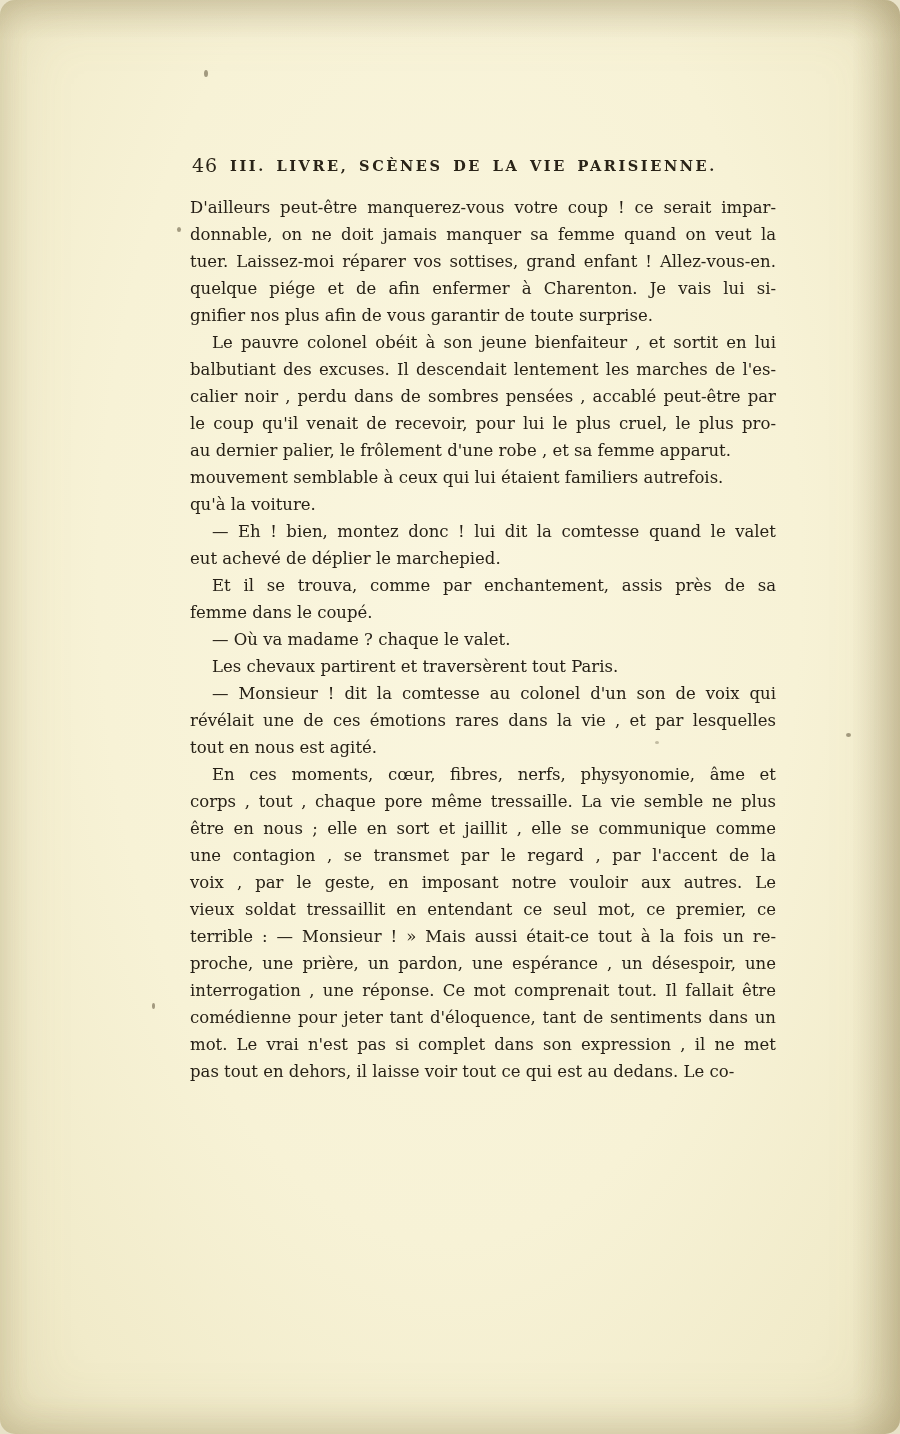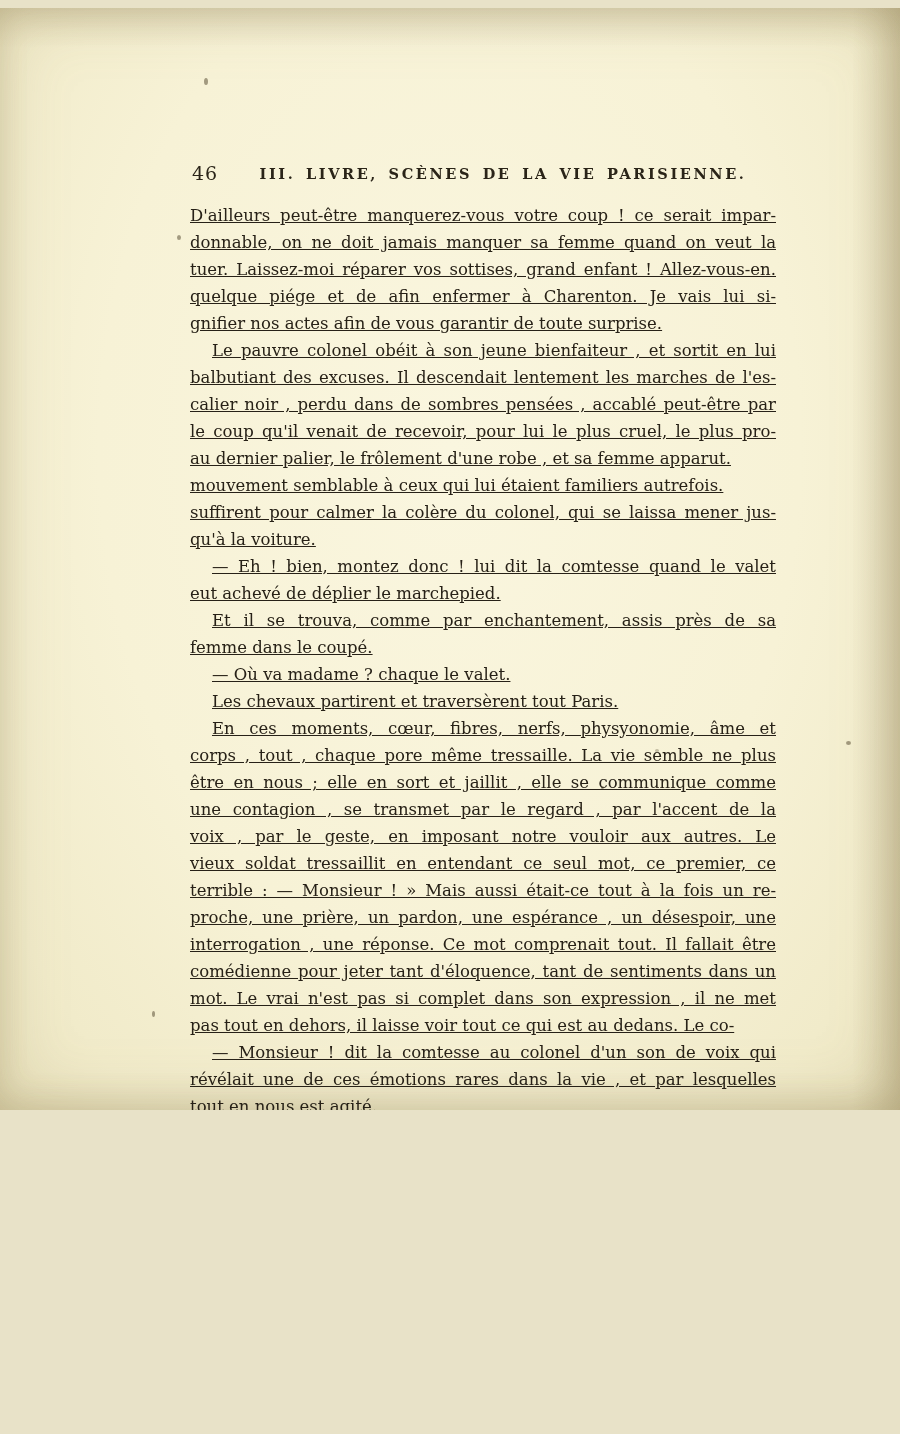--- a/index.html
+++ b/index.html
@@ -4,30 +4,31 @@
 <style>
   html, body {
     margin: 0;
     padding: 0;
     background: #e8e2c8;
     font-family: "DejaVu Serif", "Liberation Serif", serif;
   }
   .page {
     position: relative;
     width: 900px;
-    height: 1102px;
-    margin: 8px auto;
+    height: 1434px;
+    margin: 0 auto;
     background:
       radial-gradient(ellipse at 50% 40%, #faf6df 0%, #f7f2d6 55%, #f1ebca 85%, #eae3bf 100%);
     box-shadow:
       inset 0 0 70px rgba(150, 130, 80, 0.22),
       inset -10px 0 38px rgba(130, 110, 65, 0.18),
       inset 0 -8px 30px rgba(140, 120, 70, 0.12);
     overflow: hidden;
     color: #272117;
+    border-radius: 15px;
   }
   .text-block {
     position: absolute;
     left: 190px;
     top: 152px;
     width: 586px;
   }
   .running-head {
     position: relative;
     height: 30px;
@@ -39,40 +40,39 @@
     top: 2px;
     font-size: 19px;
     letter-spacing: 1px;
     color: #2a2418;
   }
   .head-title {
     position: absolute;
     left: 40px;
     right: 0;
     top: 5px;
-    text-align: center;
+    text-align: left;
     font-size: 14.5px;
     font-weight: bold;
     letter-spacing: 2.6px;
     word-spacing: 3px;
     color: #2a2418;
     white-space: nowrap;
   }
   .page-body {
     font-size: 16.5px;
     line-height: 27px;
     color: #272117;
   }
   .paragraph { margin: 0; }
   .line {
     text-align: justify;
     text-align-last: justify;
     white-space: nowrap;
     overflow: visible;
-    text-decoration: underline;
   }
   .line.last {
     text-align-last: left;
   }
   .line.indent {
     text-indent: 22px;
   }
   
   .speck {
     position: absolute;
@@ -119,64 +119,63 @@
     <div class="running-head">
       <span class="page-number">46</span>
       <span class="head-title">III. LIVRE, SCÈNES DE LA VIE PARISIENNE.</span>
     </div>
     <div class="page-body">
         <div class="paragraph">
           <div class="line">D'ailleurs peut-être manquerez-vous votre coup ! ce serait impar-</div>
           <div class="line">donnable, on ne doit jamais manquer sa femme quand on veut la</div>
           <div class="line">tuer. Laissez-moi réparer vos sottises, grand enfant ! Allez-vous-en.</div>
           <div class="line">quelque piége et de afin enfermer à Charenton. Je vais lui si-</div>
-          <div class="line last">gnifier nos actes afin de vous garantir de toute surprise.</div>
+          <div class="line last">gnifier nos plus afin de vous garantir de toute surprise.</div>
         </div>
         <div class="paragraph">
           <div class="line indent">Le pauvre colonel obéit à son jeune bienfaiteur , et sortit en lui</div>
           <div class="line">balbutiant des excuses. Il descendait lentement les marches de l'es-</div>
           <div class="line">calier noir , perdu dans de sombres pensées , accablé peut-être par</div>
           <div class="line">le coup qu'il venait de recevoir, pour lui le plus cruel, le plus pro-</div>
           <div class="line last">au dernier palier, le frôlement d'une robe , et sa femme apparut.</div>
         </div>
         <div class="paragraph">
           <div class="line last">mouvement semblable à ceux qui lui étaient familiers autrefois.</div>
         </div>
         <div class="paragraph">
-          <div class="line">suffirent pour calmer la colère du colonel, qui se laissa mener jus-</div>
           <div class="line last">qu'à la voiture.</div>
         </div>
         <div class="paragraph">
           <div class="line indent">— Eh ! bien, montez donc ! lui dit la comtesse quand le valet</div>
           <div class="line last">eut achevé de déplier le marchepied.</div>
         </div>
         <div class="paragraph">
           <div class="line indent">Et il se trouva, comme par enchantement, assis près de sa</div>
           <div class="line last">femme dans le coupé.</div>
         </div>
         <div class="paragraph">
           <div class="line last indent">— Où va madame ? chaque le valet.</div>
         </div>
         <div class="paragraph">
           <div class="line last indent">Les chevaux partirent et traversèrent tout Paris.</div>
         </div>
         <div class="paragraph">
+          <div class="line indent">— Monsieur ! dit la comtesse au colonel d'un son de voix qui</div>
+          <div class="line">révélait une de ces émotions rares dans la vie , et par lesquelles</div>
+          <div class="line last">tout en nous est agité.</div>
+        </div>
+        <div class="paragraph">
           <div class="line indent">En ces moments, cœur, fibres, nerfs, physyonomie, âme et</div>
           <div class="line">corps , tout , chaque pore même tressaille. La vie semble ne plus</div>
           <div class="line">être en nous ; elle en sort et jaillit , elle se communique comme</div>
           <div class="line">une contagion , se transmet par le regard , par l'accent de la</div>
           <div class="line">voix , par le geste, en imposant notre vouloir aux autres. Le</div>
           <div class="line">vieux soldat tressaillit en entendant ce seul mot, ce premier, ce</div>
           <div class="line">terrible : — Monsieur ! » Mais aussi était-ce tout à la fois un re-</div>
           <div class="line">proche, une prière, un pardon, une espérance , un désespoir, une</div>
           <div class="line">interrogation , une réponse. Ce mot comprenait tout. Il fallait être</div>
           <div class="line">comédienne pour jeter tant d'éloquence, tant de sentiments dans un</div>
           <div class="line">mot. Le vrai n'est pas si complet dans son expression , il ne met</div>
           <div class="line last">pas tout en dehors, il laisse voir tout ce qui est au dedans. Le co-</div>
         </div>
-        <div class="paragraph">
-          <div class="line indent">— Monsieur ! dit la comtesse au colonel d'un son de voix qui</div>
-          <div class="line">révélait une de ces émotions rares dans la vie , et par lesquelles</div>
-          <div class="line last">tout en nous est agité.</div>
-        </div>
       </div>
   </div>
 </div>
 
 </body></html>

